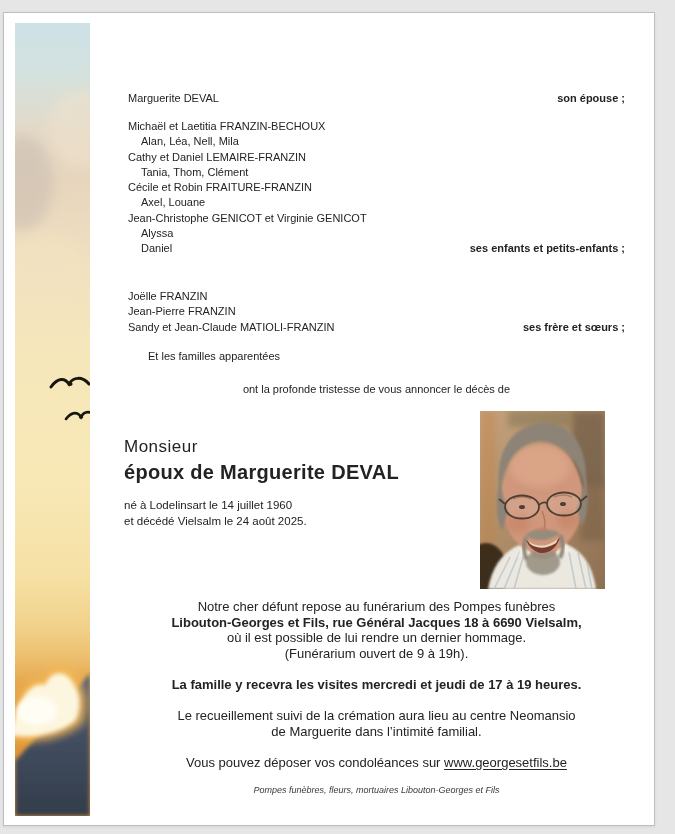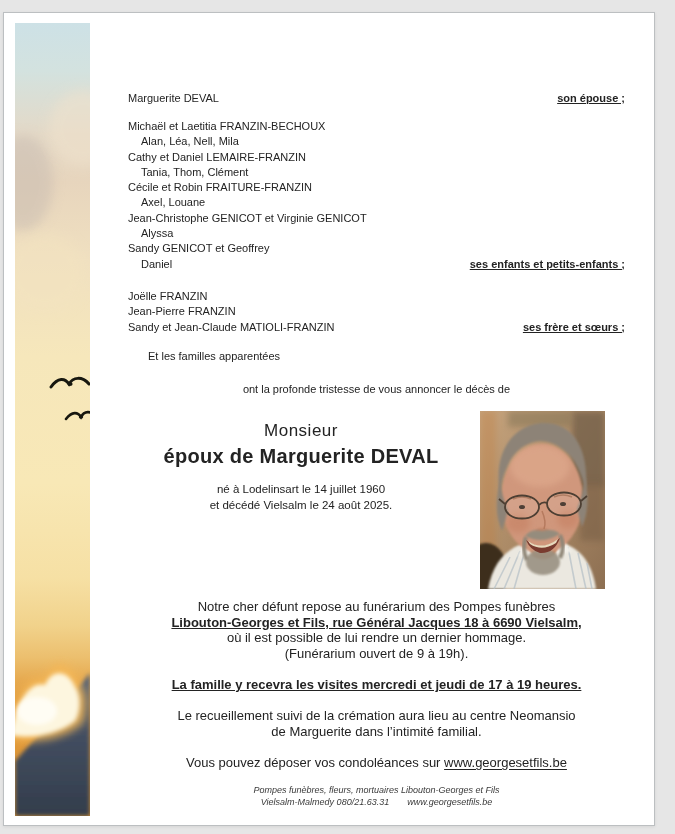--- a/index.html
+++ b/index.html
@@ -13,24 +13,24 @@
   }
   .page{
     position:absolute;left:3px;top:12px;width:652px;height:814px;
     background:#ffffff;border:1px solid #bcbfc1;box-sizing:border-box;
     box-shadow:0 1px 3px rgba(0,0,0,0.08);
   }
   .strip{position:absolute;left:11px;top:10px;width:75px;height:793px;overflow:hidden;}
   .strip svg{display:block;}
   .content-block{position:absolute;left:124px;width:497px;font-size:11px;line-height:15.3px;}
   .row{display:flex;justify-content:space-between;align-items:flex-end;}
-  .b{font-weight:bold;text-decoration:underline;}
+  .b{font-weight:bold;}
   .ind{padding-left:13px;}
   .center{text-align:center;}
-  .name-block{position:absolute;left:136px;width:322px;text-align:center;}
+  .name-block{position:absolute;left:120px;width:322px;text-align:left;margin-top:16px;}
   .monsieur{font-size:17px;letter-spacing:0.5px;}
   .bigname{font-size:30px;font-weight:bold;letter-spacing:0.5px;margin-top:11px;white-space:nowrap;}
   .epoux{font-size:20px;font-weight:bold;letter-spacing:0.3px;margin-top:4px;white-space:nowrap;}
   .dates{font-size:11.5px;line-height:16px;margin-top:13px;}
   .para{font-size:13px;line-height:15.6px;}
   .photo{position:absolute;left:476px;top:398px;width:125px;height:178px;overflow:hidden;}
   .link{text-decoration:underline;text-underline-offset:2px;}
   .footer{font-size:9px;font-style:italic;line-height:11.5px;color:#3a3a3a;}
   .footer .gap{display:inline-block;width:18px;}
 </style>
@@ -103,21 +103,20 @@
 
   <div class="content-block" style="top:106px;">
     <div>Michaël et Laetitia FRANZIN-BECHOUX</div>
     <div class="ind">Alan, Léa, Nell, Mila</div>
     <div>Cathy et Daniel LEMAIRE-FRANZIN</div>
     <div class="ind">Tania, Thom, Clément</div>
     <div>Cécile et Robin FRAITURE-FRANZIN</div>
     <div class="ind">Axel, Louane</div>
     <div>Jean-Christophe GENICOT et Virginie GENICOT</div>
     <div class="ind">Alyssa</div>
-    <div>Sandy GENICOT et Geoffrey</div>
     <div class="row">
       <span class="ind">Daniel</span>
       <span class="b">ses enfants et petits-enfants ;</span>
     </div>
   </div>
 
   <div class="content-block" style="top:276px;">
     <div>Joëlle FRANZIN</div>
     <div>Jean-Pierre FRANZIN</div>
     <div class="row">
@@ -230,18 +229,15 @@
     <div>Le recueillement suivi de la crémation aura lieu au centre Neomansio</div>
     <div>de Marguerite dans l’intimité familial.</div>
   </div>
 
   <div class="content-block para center" style="top:742px;">
     <span>Vous pouvez déposer vos condoléances sur </span><span class="link">www.georgesetfils.be</span>
   </div>
 
   <div class="content-block footer center" style="top:772px;">
     <div>Pompes funèbres, fleurs, mortuaires Libouton-Georges et Fils</div>
-    <div>
-      <span>Vielsalm-Malmedy 080/21.63.31</span><span class="gap"></span><span>www.georgesetfils.be</span>
-    </div>
   </div>
 
 </div>
 
 </body></html>

